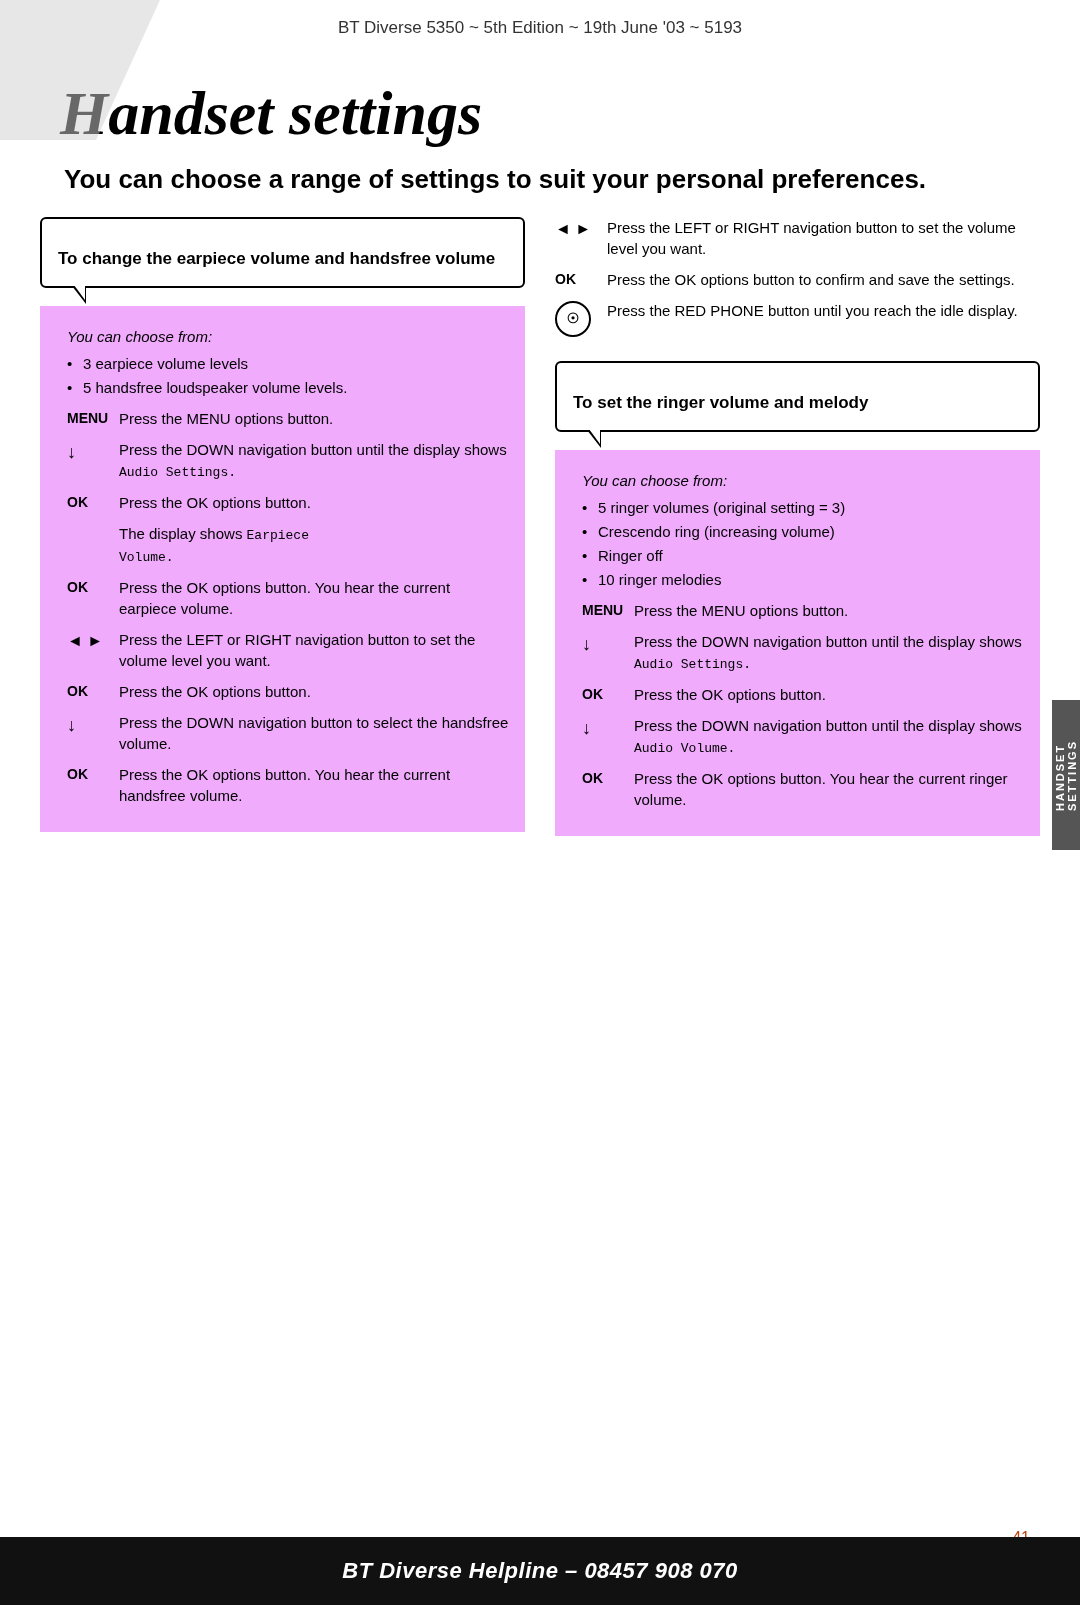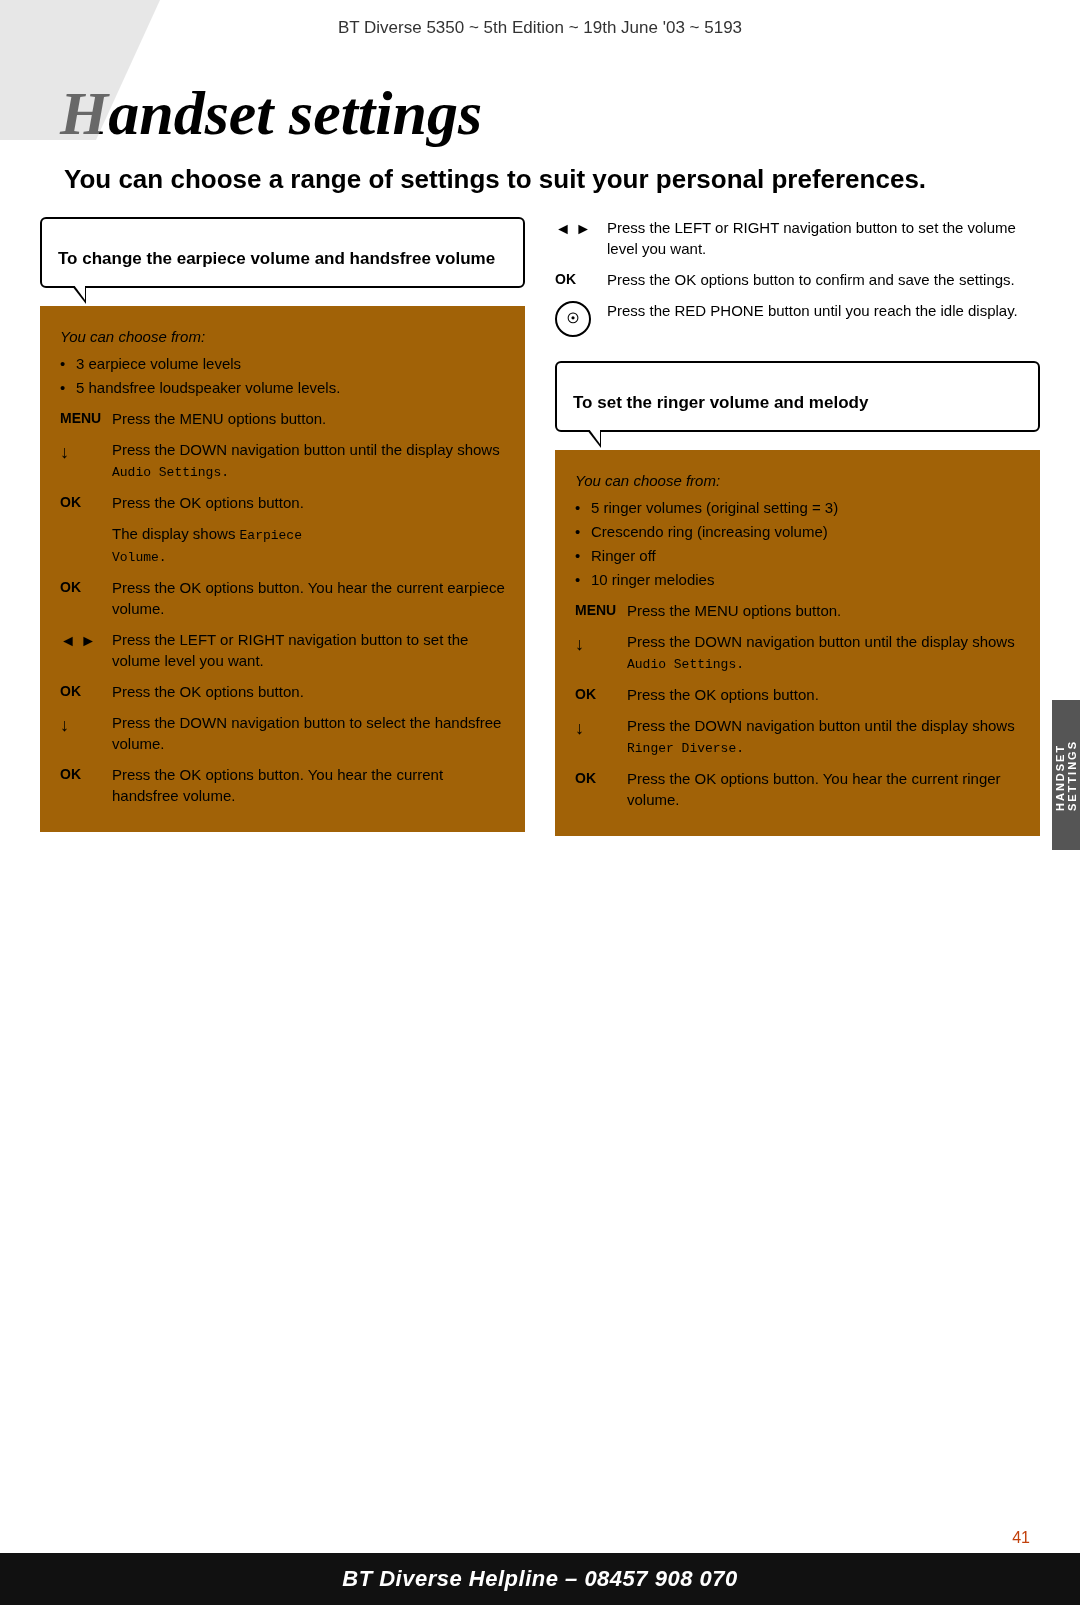--- a/index.html
+++ b/index.html
@@ -105,22 +105,22 @@
       width: 0;
       height: 0;
       border-left: 11px solid transparent;
       border-right: 0px solid transparent;
       border-top: 15px solid #ffffff;
       z-index: 1;
     }
 
     
     .section-content {
-      background: #a16207;
-      padding: 14px 16px 16px 20px;
+      background: #f0abfc;
+      padding: 14px 16px 16px 27px;
       margin-top: 0;
     }
 
     .you-can-choose {
       font-style: italic;
       font-size: 15px;
       margin-bottom: 8px;
     }
 
     .bullet-list {
@@ -194,21 +194,21 @@
       font-size: 18px;
     }
 
     
     .footer {
       position: absolute;
       bottom: 0;
       left: 0;
       right: 0;
       background: #111;
-      height: 52px;
+      height: 68px;
       display: flex;
       align-items: center;
       justify-content: center;
     }
 
     .footer-text {
       color: #fff;
       font-style: italic;
       font-weight: bold;
       font-size: 22px;
@@ -366,21 +366,21 @@
       <div class="instr-row">
         <span class="instr-label icon-down">↓</span>
         <span class="instr-text">Press the <b>DOWN</b> navigation button until the display shows <span class="display-text">Audio Settings.</span></span>
       </div>
       <div class="instr-row">
         <span class="instr-label ok-label">OK</span>
         <span class="instr-text">Press the <b>OK</b> options button.</span>
       </div>
       <div class="instr-row">
         <span class="instr-label icon-down">↓</span>
-        <span class="instr-text">Press the <b>DOWN</b> navigation button until the display shows <span class="display-text">Ringer Diverse.</span></span>
+        <span class="instr-text">Press the <b>DOWN</b> navigation button until the display shows <span class="display-text">Audio Volume.</span></span>
       </div>
       <div class="instr-row">
         <span class="instr-label ok-label">OK</span>
         <span class="instr-text">Press the <b>OK</b> options button. You hear the current ringer volume.</span>
       </div>
     </div>
   </div>
 </div>
 
 <div class="side-tab-container">

